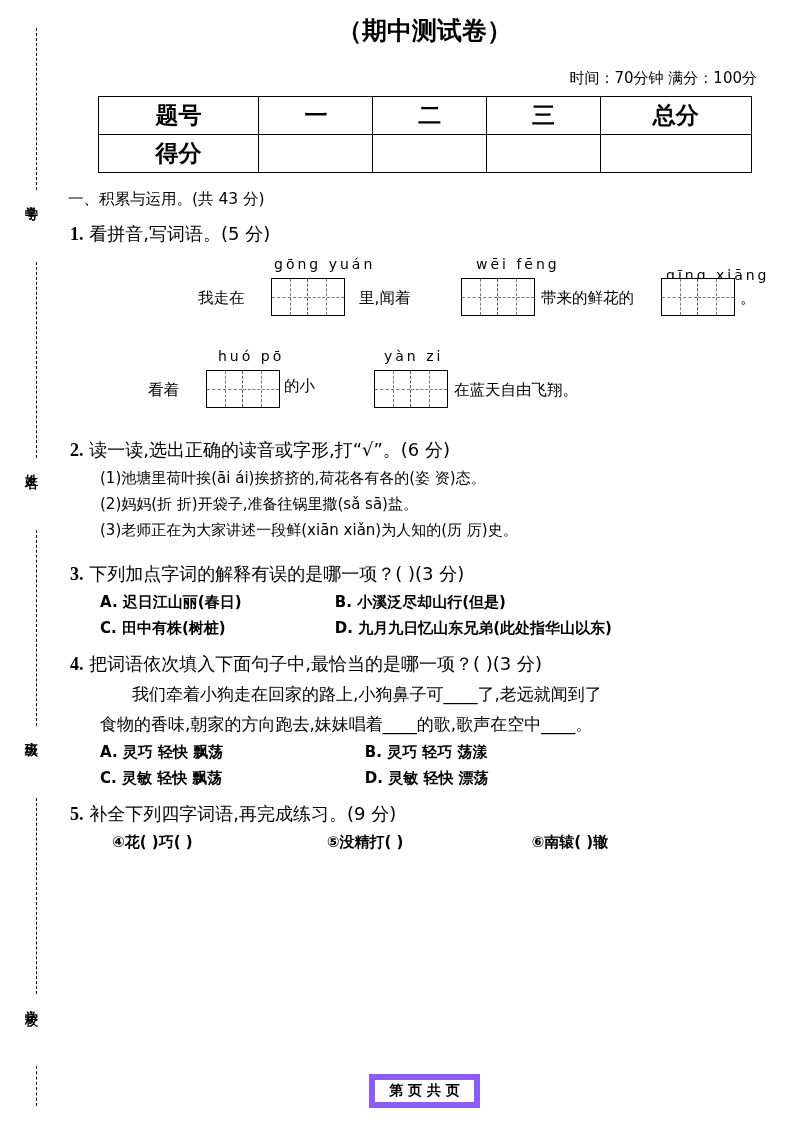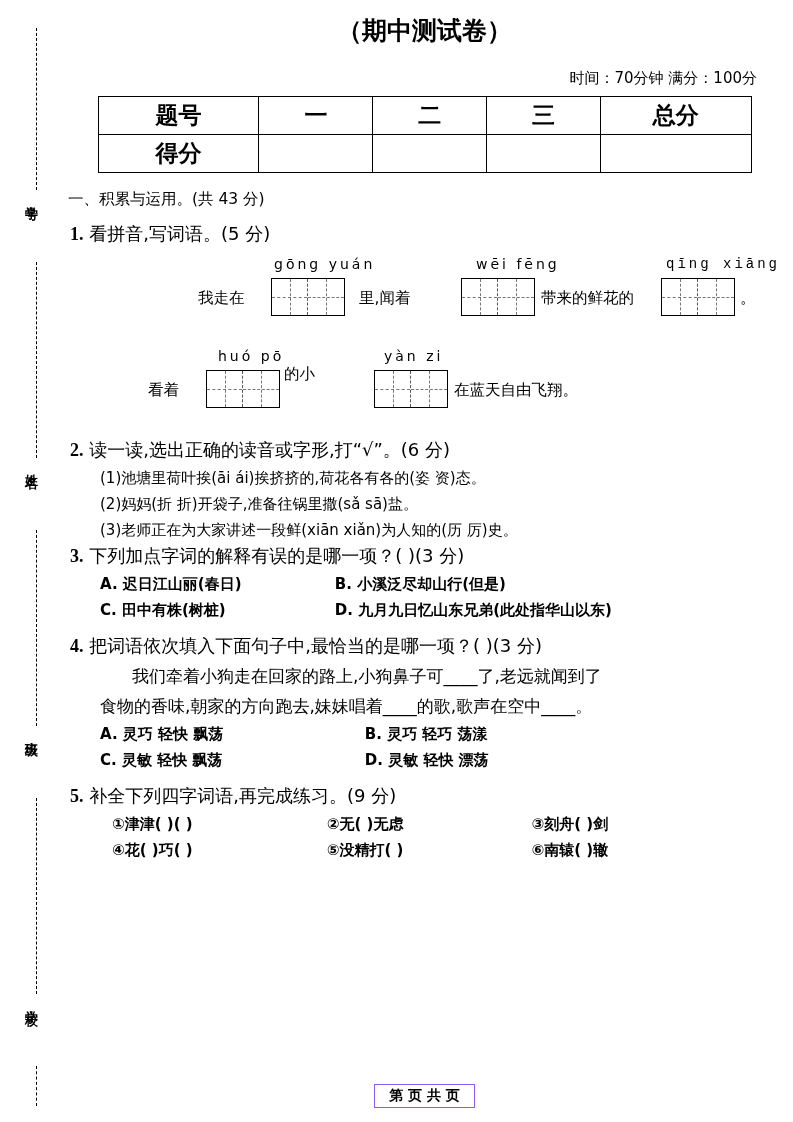--- a/index.html
+++ b/index.html
@@ -173,21 +173,21 @@
     bottom: 14px;
     left: 0;
     width: 737px;
     text-align: center;
     font-size: 14px;
     font-weight: bold;
     font-family: "DejaVu Sans", "Liberation Sans", sans-serif;
   }
   .footer .fbox {
     display: inline-block;
-    border: 1px solid #8b5cf6;
+    border: 6px solid #8b5cf6;
     padding: 2px 14px;
   }
 </style>
 </head>
 <body>
 
 <div class="left-margin">
   <div class="dashline" style="top:28px;height:162px;"></div>
   <div class="vlabel" style="top:196px;">学号：</div>
   <div class="dashline" style="top:262px;height:196px;"></div>
@@ -226,21 +226,21 @@
   <div class="section-head">一、积累与运用。(共 43 分)</div>
 
   <div class="qline">
     <span class="qnum">1.</span>
     <span>看拼音,写词语。(5 分)</span>
   </div>
 
   <div class="pinyin-row" style="height:76px;">
     <div class="pinyin-lab" style="left:218px; top:0;">gōng yuán</div>
     <div class="pinyin-lab" style="left:420px; top:0;">wēi  fēng</div>
-    <div class="pinyin-lab" style="left:610px; top:0;font-family:Liberation Mono, monospace;">qīng xiāng</div>
+    <div class="pinyin-lab" style="left:610px; top:11px;">qīng xiāng</div>
 
     <div class="inline-txt" style="left:142px; top:32px;">我走在</div>
     <div class="grid" style="left:215px; top:22px;">
       <div class="cell"></div>
       <div class="cell"></div>
     </div>
     <div class="inline-txt" style="left:303px; top:32px;">里,闻着</div>
     <div class="grid" style="left:405px; top:22px;">
       <div class="cell"></div>
       <div class="cell"></div>
@@ -255,37 +255,37 @@
 
   <div class="pinyin-row" style="height:76px; margin-top:16px;">
     <div class="pinyin-lab" style="left:162px; top:0;">huó  pō</div>
     <div class="pinyin-lab" style="left:328px; top:0;">yàn  zi</div>
 
     <div class="inline-txt" style="left:92px; top:32px;">看着</div>
     <div class="grid" style="left:150px; top:22px;">
       <div class="cell"></div>
       <div class="cell"></div>
     </div>
-    <div class="inline-txt" style="left:228px; top:16px;">的小</div>
+    <div class="inline-txt" style="left:228px; top:28px;">的小</div>
     <div class="grid" style="left:318px; top:22px;">
       <div class="cell"></div>
       <div class="cell"></div>
     </div>
     <div class="inline-txt" style="left:398px; top:32px;">在蓝天自由飞翔。</div>
   </div>
 
   <div class="qline" style="margin-top:14px;">
     <span class="qnum">2.</span>
     <span>读一读,选出正确的读音或字形,打“√”。(6 分)</span>
   </div>
   <div class="sub">(1)池塘里荷叶挨(āi   ái)挨挤挤的,荷花各有各的(姿   资)态。</div>
   <div class="sub">(2)妈妈(折   折)开袋子,准备往锅里撒(sǎ   sā)盐。</div>
   <div class="sub">(3)老师正在为大家讲述一段鲜(xiān   xiǎn)为人知的(历   厉)史。</div>
 
-  <div class="qline" style="margin-top:4px;">
+  <div class="qline" style="margin-top:22px;">
     <span class="qnum">3.</span>
     <span>下列加点字词的解释有误的是哪一项？(    )(3 分)</span>
   </div>
   <div class="opts">
     <span class="o" style="width:230px;">A. 迟日江山丽(春日)</span>
     <span class="o">B. 小溪泛尽却山行(但是)</span>
   </div>
   <div class="opts">
     <span class="o" style="width:230px;">C. 田中有株(树桩)</span>
     <span class="o">D. 九月九日忆山东兄弟(此处指华山以东)</span>
@@ -304,25 +304,20 @@
   <div class="opts">
     <span class="o" style="width:260px;">C. 灵敏   轻快   飘荡</span>
     <span class="o">D. 灵敏   轻快   漂荡</span>
   </div>
 
   <div class="qline" style="margin-top:14px;">
     <span class="qnum">5.</span>
     <span>补全下列四字词语,再完成练习。(9 分)</span>
   </div>
   <div class="opts" style="margin-left:56px;">
-    <span class="o" style="width:210px;">①津津(     )(     )</span>
-    <span class="o" style="width:200px;">②无(     )无虑</span>
-    <span class="o">③刻舟(     )剑</span>
-  </div>
-  <div class="opts" style="margin-left:56px;">
     <span class="o" style="width:210px;">④花(     )巧(     )</span>
     <span class="o" style="width:200px;">⑤没精打(     )</span>
     <span class="o">⑥南辕(     )辙</span>
   </div>
 
   <div class="footer">
     <span class="fbox">第 页 共 页</span>
   </div>
 </div>
 

